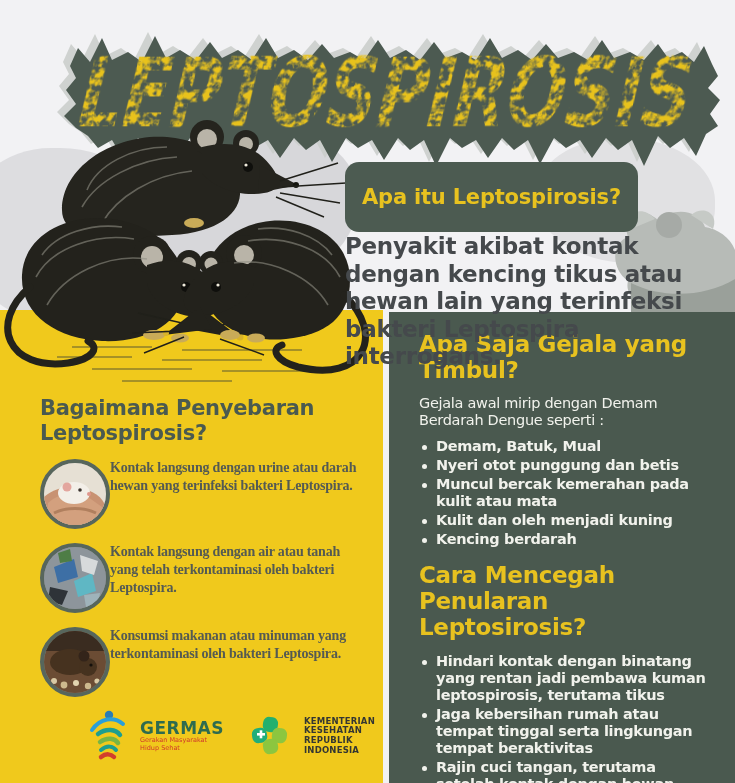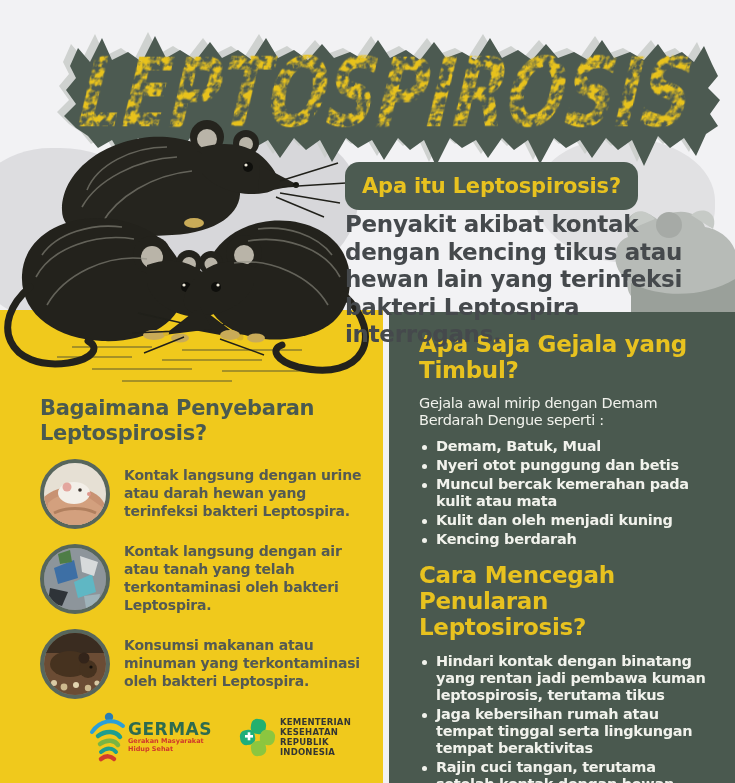--- a/index.html
+++ b/index.html
@@ -21,55 +21,55 @@
 
   
   .banner{position:absolute;left:0;top:0;width:735px;height:215px;z-index:2;}
 
   
   .rats{position:absolute;left:2px;top:95px;width:368px;height:302px;z-index:3;}
 
   
   .intro{position:absolute;left:345px;top:162px;width:388px;z-index:4;}
   .badge{display:inline-block;background:var(--badge-green);color:var(--title-yellow);
-    font-size:21px;font-weight:bold;padding:12px 17px;border-radius:14px;letter-spacing:-0.2px;}
+    font-size:21px;font-weight:bold;padding:23px 17px;border-radius:14px;letter-spacing:-0.2px;}
   .intro-body{margin-top:1px;width:385px;color:var(--text-dark);font-size:23px;
     font-weight:bold;line-height:1.2;letter-spacing:-0.3px;}
 
   
   .panel-yellow{position:absolute;left:0;top:310px;width:383px;height:473px;
     background:var(--yellow);z-index:1;padding:86px 0 0 40px;}
   .panel-green{position:absolute;left:389px;top:312px;width:346px;height:471px;
     background:var(--panel-green);z-index:1;padding:20px 16px 0 30px;}
 
   .spread-heading{width:310px;color:var(--heading-green);font-size:21px;font-weight:bold;
     line-height:1.17;letter-spacing:-0.3px;}
-  .spread-item{display:flex;align-items:center;gap:14px;margin-top:14px;}
+  .spread-item{display:flex;align-items:flex-start;margin-top:14px;font-family:Liberation Serif, serif;}
   .photo-ring{flex:0 0 70px;width:70px;height:70px;border-radius:50%;
     border:4px solid #57665c;overflow:hidden;background:#888;}
   .photo-ring svg{display:block;width:62px;height:62px;}
   .spread-text{width:252px;color:#545a53;font-size:14px;font-weight:bold;
     line-height:1.28;letter-spacing:-0.2px;}
 
   .green-heading{width:300px;color:var(--title-yellow);font-size:23px;font-weight:bold;
     line-height:1.12;letter-spacing:-0.3px;}
   .green-intro{margin-top:11px;width:292px;color:var(--text-light);font-size:14.5px;
     font-weight:normal;line-height:1.18;letter-spacing:-0.3px;}
   .greenlist{list-style:none;margin-top:9px;width:296px;}
   .greenlist li{position:relative;padding-left:17px;margin-bottom:2px;color:var(--text-light);
     font-size:14.5px;font-weight:bold;line-height:1.18;letter-spacing:-0.3px;}
   .greenlist li::before{content:"";position:absolute;left:3px;top:7px;width:5px;height:5px;
     border-radius:50%;background:var(--text-light);}
   .green-heading.second{margin-top:15px;}
 
   
   .logos{display:flex;align-items:center;gap:26px;margin:13px 0 0 48px;}
-  .logo{display:flex;align-items:center;gap:2px;}
+  .logo{display:flex;align-items:center;gap:14px;}
   .germas-name{color:var(--germas-green);font-size:17px;font-weight:bold;letter-spacing:0.5px;line-height:1;}
-  .germas-tagline{color:var(--germas-red);font-size:6.5px;font-weight:bold;line-height:1.2;white-space:pre-line;}
+  .germas-tagline{color:var(--germas-red);font-size:6.5px;font-weight:normal;line-height:1.2;white-space:pre-line;}
   .kemenkes-text{color:var(--kemenkes-dark);font-size:8.5px;font-weight:bold;line-height:1.15;
     white-space:pre-line;letter-spacing:0.2px;}
 </style>
 </head>
 <body>
 
 <div class="poster">
 
   <div class="bag bag1"></div>
   <div class="bag bag2"></div>

